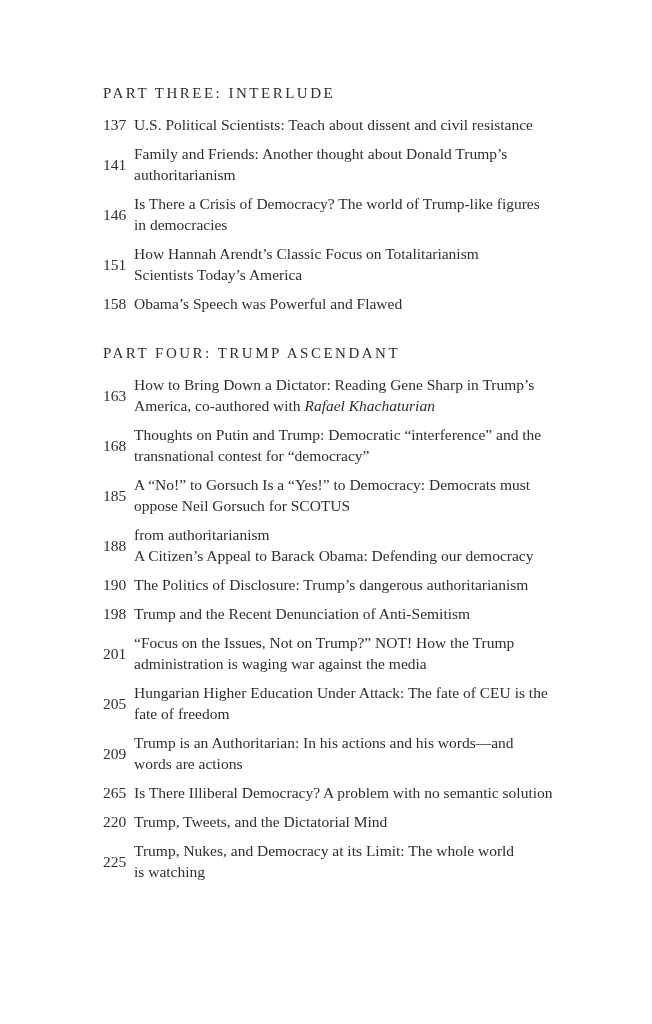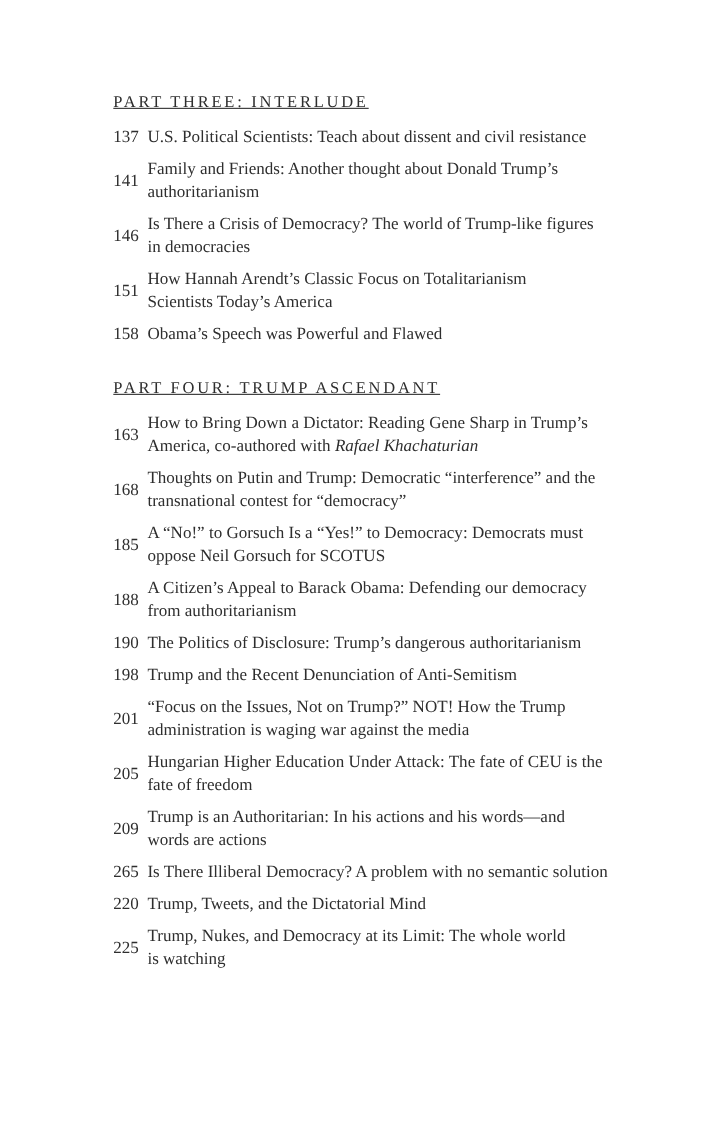--- a/index.html
+++ b/index.html
@@ -25,21 +25,20 @@
     margin-top: 29px;
   }
   .section-heading {
     font-size: 15px;
     line-height: 21px;
     letter-spacing: 2.5px;
     font-weight: 400;
     margin: 0 0 10px 0;
     color: #2e2e2e;
     white-space: nowrap;
-    text-decoration: underline;
   }
   .entry {
     display: flex;
     align-items: center;
     margin-bottom: 8px;
   }
   .entry-num {
     flex: 0 0 31px;
     width: 31px;
     font-size: 15.5px;
@@ -117,22 +116,22 @@
         <div class="entry">
           <span class="entry-num">185</span>
           <span class="entry-title">
             <span class="line"><span>A “No!” to Gorsuch Is a “Yes!” to Democracy: Democrats must</span></span>
             <span class="line"><span>oppose Neil Gorsuch for SCOTUS</span></span>
           </span>
         </div>
         <div class="entry">
           <span class="entry-num">188</span>
           <span class="entry-title">
+            <span class="line"><span>from authoritarianism</span></span>
             <span class="line"><span>A Citizen’s Appeal to Barack Obama: Defending our democracy</span></span>
-            <span class="line"><span>from authoritarianism</span></span>
           </span>
         </div>
         <div class="entry">
           <span class="entry-num">190</span>
           <span class="entry-title">
             <span class="line"><span>The Politics of Disclosure: Trump’s dangerous authoritarianism</span></span>
           </span>
         </div>
         <div class="entry">
           <span class="entry-num">198</span>

